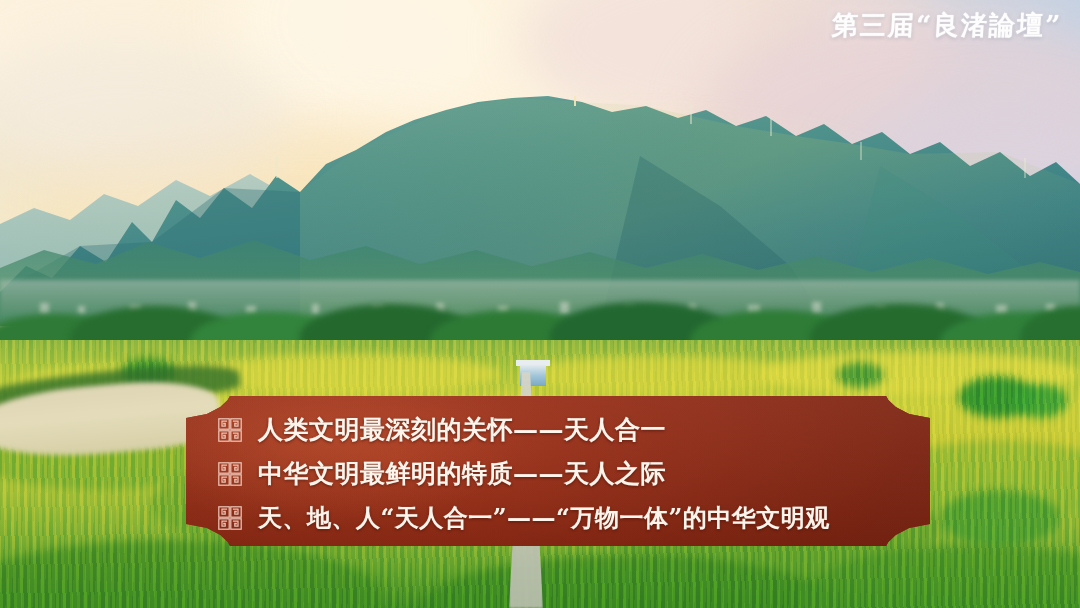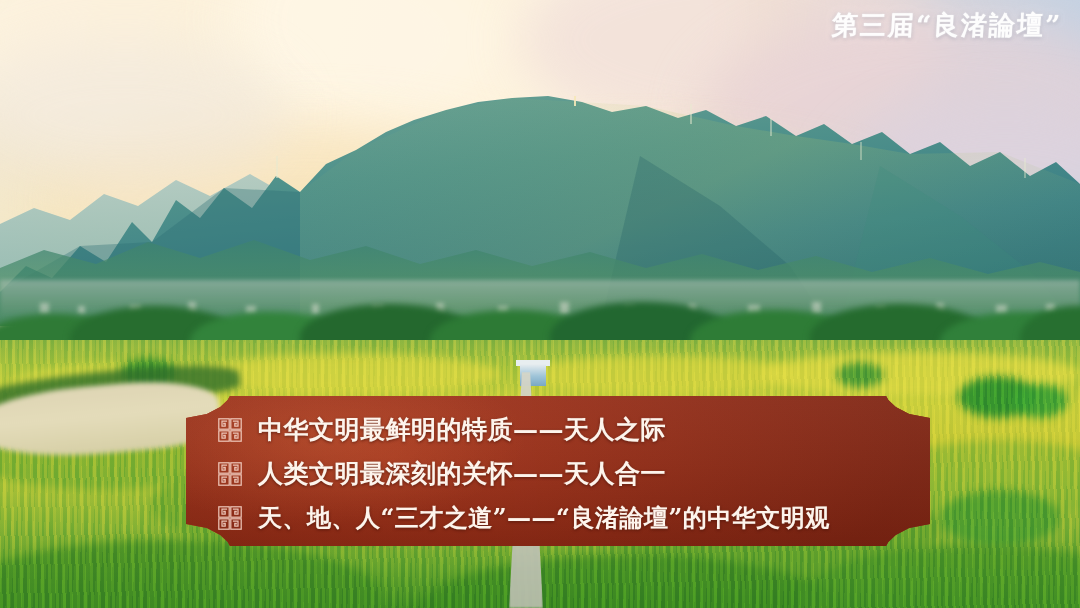--- a/index.html
+++ b/index.html
@@ -394,70 +394,70 @@
 
   <div class="watermark">第三届“良渚論壇”</div>
 
   <div class="banner-wrap">
     <div class="banner">
       <div class="banner-sheen"></div>
     </div>
 
     <div class="lines">
 
+      <div class="line line-2">
+        <span class="bullet">
+          <svg width="24" height="24" viewBox="0 0 24 24">
+            <g fill="none" stroke="#f3cfc2" stroke-width="1.25">
+              <rect x="0.8" y="0.8" width="10.4" height="10.4"></rect>
+              <path d="M9.1 3 L4 3 L4 8 L7.2 8 L7.2 5.3 L5.8 5.3 L5.8 6.6"></path>
+              <rect x="12.8" y="0.8" width="10.4" height="10.4"></rect>
+              <path d="M14.9 3 L20 3 L20 8 L16.8 8 L16.8 5.3 L18.2 5.3 L18.2 6.6"></path>
+              <rect x="0.8" y="12.8" width="10.4" height="10.4"></rect>
+              <path d="M9.1 15 L4 15 L4 20 L7.2 20 L7.2 17.3 L5.8 17.3 L5.8 18.6"></path>
+              <rect x="12.8" y="12.8" width="10.4" height="10.4"></rect>
+              <path d="M14.9 15 L20 15 L20 20 L16.8 20 L16.8 17.3 L18.2 17.3 L18.2 18.6"></path>
+            </g>
+          </svg>
+        </span>
+        <span class="line-text">人类文明最深刻的关怀——天人合一</span>
+      </div>
+
       <div class="line line-1">
         <span class="bullet">
           <svg width="24" height="24" viewBox="0 0 24 24">
             <g fill="none" stroke="#f3cfc2" stroke-width="1.25">
               <rect x="0.8" y="0.8" width="10.4" height="10.4"></rect>
               <path d="M9.1 3 L4 3 L4 8 L7.2 8 L7.2 5.3 L5.8 5.3 L5.8 6.6"></path>
               <rect x="12.8" y="0.8" width="10.4" height="10.4"></rect>
               <path d="M14.9 3 L20 3 L20 8 L16.8 8 L16.8 5.3 L18.2 5.3 L18.2 6.6"></path>
               <rect x="0.8" y="12.8" width="10.4" height="10.4"></rect>
               <path d="M9.1 15 L4 15 L4 20 L7.2 20 L7.2 17.3 L5.8 17.3 L5.8 18.6"></path>
               <rect x="12.8" y="12.8" width="10.4" height="10.4"></rect>
               <path d="M14.9 15 L20 15 L20 20 L16.8 20 L16.8 17.3 L18.2 17.3 L18.2 18.6"></path>
             </g>
           </svg>
         </span>
         <span class="line-text">中华文明最鲜明的特质——天人之际</span>
       </div>
 
-      <div class="line line-2">
-        <span class="bullet">
-          <svg width="24" height="24" viewBox="0 0 24 24">
-            <g fill="none" stroke="#f3cfc2" stroke-width="1.25">
-              <rect x="0.8" y="0.8" width="10.4" height="10.4"></rect>
-              <path d="M9.1 3 L4 3 L4 8 L7.2 8 L7.2 5.3 L5.8 5.3 L5.8 6.6"></path>
-              <rect x="12.8" y="0.8" width="10.4" height="10.4"></rect>
-              <path d="M14.9 3 L20 3 L20 8 L16.8 8 L16.8 5.3 L18.2 5.3 L18.2 6.6"></path>
-              <rect x="0.8" y="12.8" width="10.4" height="10.4"></rect>
-              <path d="M9.1 15 L4 15 L4 20 L7.2 20 L7.2 17.3 L5.8 17.3 L5.8 18.6"></path>
-              <rect x="12.8" y="12.8" width="10.4" height="10.4"></rect>
-              <path d="M14.9 15 L20 15 L20 20 L16.8 20 L16.8 17.3 L18.2 17.3 L18.2 18.6"></path>
-            </g>
-          </svg>
-        </span>
-        <span class="line-text">人类文明最深刻的关怀——天人合一</span>
-      </div>
-
       <div class="line line-3">
         <span class="bullet">
           <svg width="24" height="24" viewBox="0 0 24 24">
             <g fill="none" stroke="#f3cfc2" stroke-width="1.25">
               <rect x="0.8" y="0.8" width="10.4" height="10.4"></rect>
               <path d="M9.1 3 L4 3 L4 8 L7.2 8 L7.2 5.3 L5.8 5.3 L5.8 6.6"></path>
               <rect x="12.8" y="0.8" width="10.4" height="10.4"></rect>
               <path d="M14.9 3 L20 3 L20 8 L16.8 8 L16.8 5.3 L18.2 5.3 L18.2 6.6"></path>
               <rect x="0.8" y="12.8" width="10.4" height="10.4"></rect>
               <path d="M9.1 15 L4 15 L4 20 L7.2 20 L7.2 17.3 L5.8 17.3 L5.8 18.6"></path>
               <rect x="12.8" y="12.8" width="10.4" height="10.4"></rect>
               <path d="M14.9 15 L20 15 L20 20 L16.8 20 L16.8 17.3 L18.2 17.3 L18.2 18.6"></path>
             </g>
           </svg>
         </span>
-        <span class="line-text">天、地、人“三才之道”——“良渚論壇”的中华文明观</span>
+        <span class="line-text">天、地、人“天人合一”——“万物一体”的中华文明观</span>
       </div>
 
     </div>
   </div>
 
 </div>
 
 </body></html>

